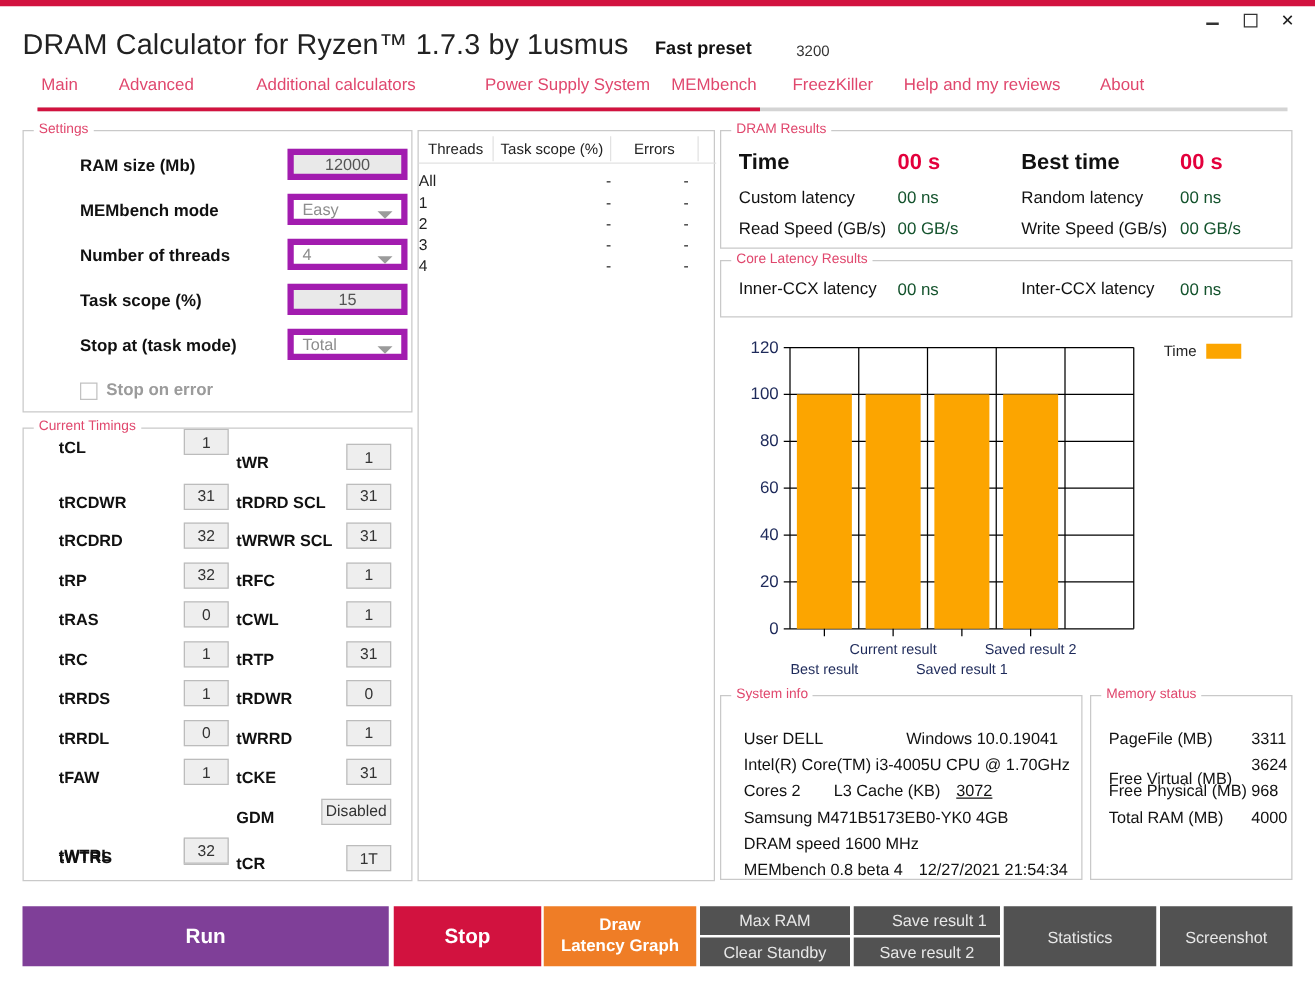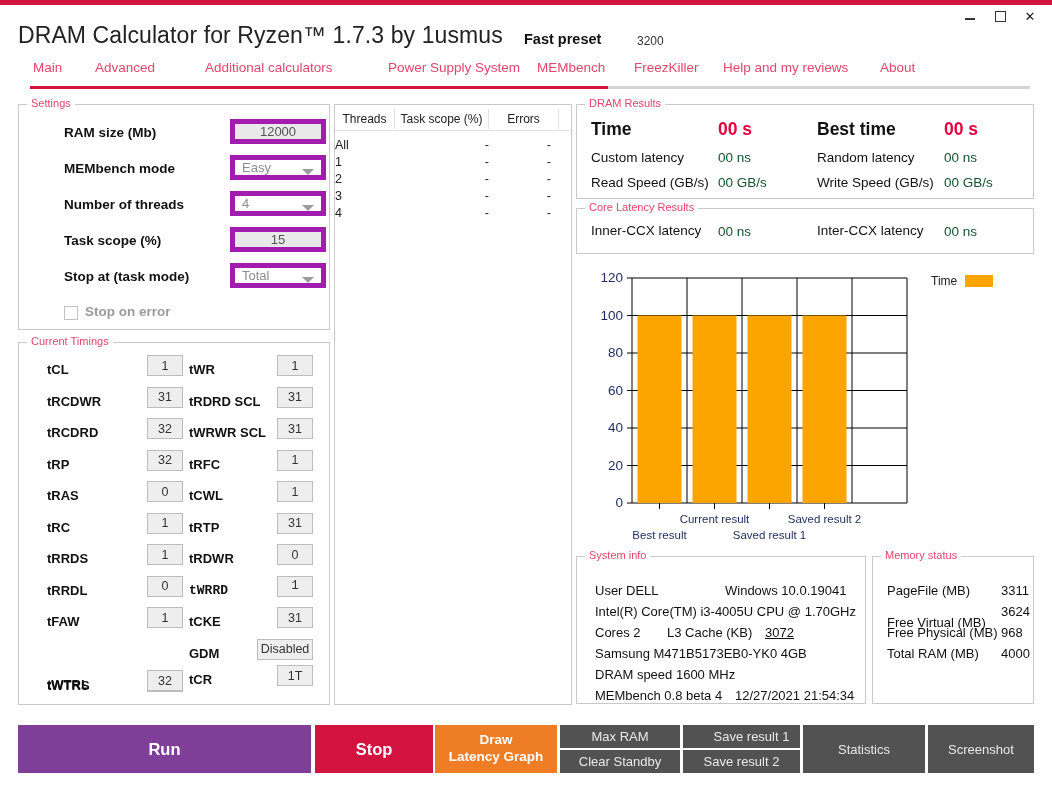--- a/index.html
+++ b/index.html
@@ -255,21 +255,21 @@
     </div>
   <div id="stop-on-error-row">
     <div id="stop-on-error-box"></div>
     <div id="stop-on-error-label">Stop on error</div>
   </div>
 </div>
 
 <div class="groupbox" id="timings-box">
   <div class="grouptitle">Current Timings</div>
   <div id="timings-rows">
-      <div class="timing-row" style="left: 28px; top: 12px; width: 150px;">
+      <div class="timing-row" style="left: 28px; top: 0; width: 150px;">
         <div class="timing-label">tCL</div>
         <div class="timing-field" style="left: 100px;">
           <span>1</span>
         </div>
       </div>
       <div class="timing-row" style="left: 28px; top: 43.5px; width: 150px;">
         <div class="timing-label">tRCDWR</div>
         <div class="timing-field" style="left: 100px;">
           <span>31</span>
         </div>
@@ -363,39 +363,39 @@
         <div class="timing-field" style="left: 88px;">
           <span>31</span>
         </div>
       </div>
       <div class="timing-row" style="left: 170px; top: 201px; width: 150px;">
         <div class="timing-label">tRDWR</div>
         <div class="timing-field" style="left: 88px;">
           <span>0</span>
         </div>
       </div>
-      <div class="timing-row" style="left: 170px; top: 232.5px; width: 150px; font-family: Liberation Mono, monospace;">
+      <div class="timing-row" style="left: 170px; top: 232.5px; width: 150px;">
         <div class="timing-label">tWRRD</div>
         <div class="timing-field" style="left: 88px;">
           <span>1</span>
         </div>
       </div>
       <div class="timing-row" style="left: 170px; top: 264px; width: 150px;">
         <div class="timing-label">tCKE</div>
         <div class="timing-field" style="left: 88px;">
           <span>31</span>
         </div>
       </div>
       <div class="timing-row" style="left: 170px; top: 295.5px; width: 150px;">
         <div class="timing-label">GDM</div>
         <div class="timing-field wide" style="left: 68px;">
           <span>Disabled</span>
         </div>
       </div>
-      <div class="timing-row" style="left: 170px; top: 322px; width: 150px;">
+      <div class="timing-row" style="left: 170px; top: 333px; width: 150px;">
         <div class="timing-label">tCR</div>
         <div class="timing-field" style="left: 88px;">
           <span>1T</span>
         </div>
       </div>
     </div>
 </div>
 
 <div id="threads-panel">
   <div id="threads-header">

